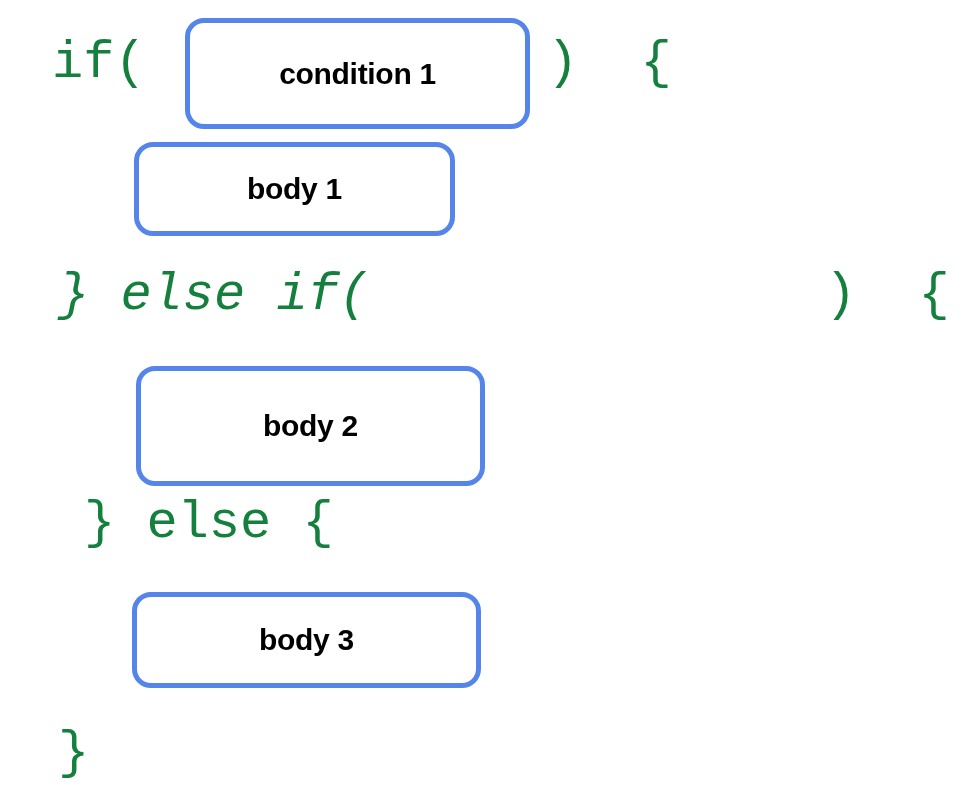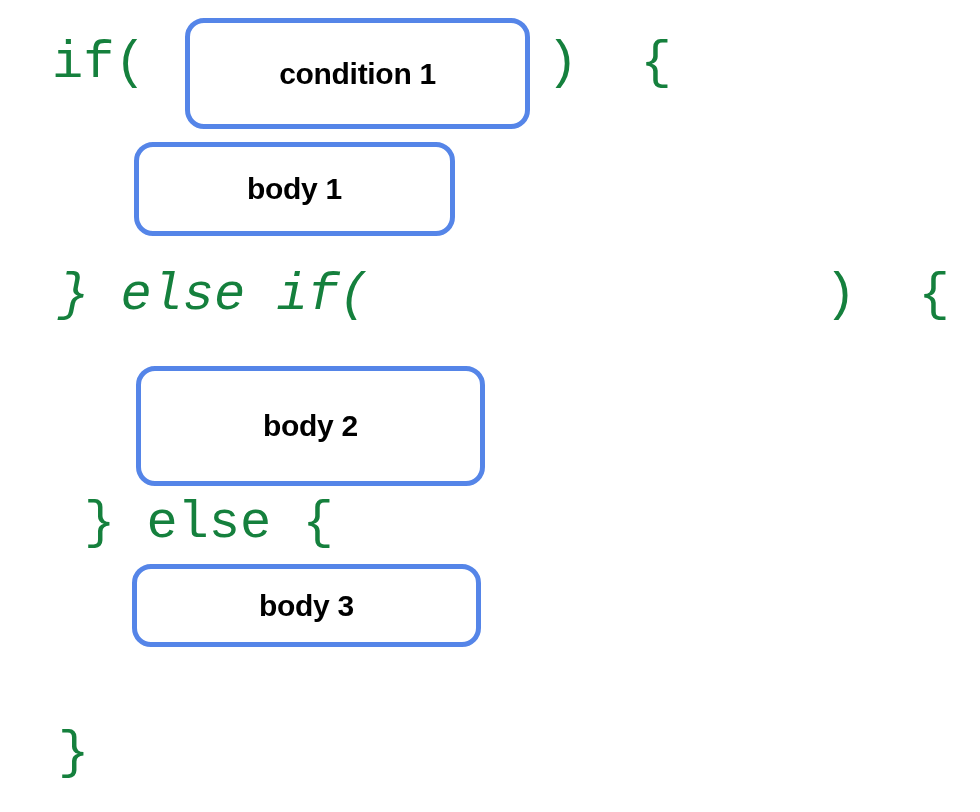--- a/index.html
+++ b/index.html
@@ -63,21 +63,21 @@
   #slot-body-1        { left: 134px; top: 142px; width: 321px; height: 94px; }
 
   #code-elseif        { left: 58px;  top: 270px; font-style: italic; }
   #slot-condition-2   { left: 456px; top: 250px; width: 352px; height: 95px; }
   #code-elseif-close  { left: 825px; top: 270px; }
 
   #slot-body-2        { left: 136px; top: 366px; width: 349px; height: 120px; }
 
   #code-else          { left: 58px;  top: 498px; margin-left: 26px; }
 
-  #slot-body-3        { left: 132px; top: 564px; width: 349px; height: 83px; }
+  #slot-body-3        { left: 132px; top: 592px; width: 349px; height: 96px; }
 
   #code-end           { left: 58px;  top: 728px; }
 </style>
 </head>
 <body>
 
 <div id="canvas">
 
   <span class="code" id="code-if">if(</span>
 

